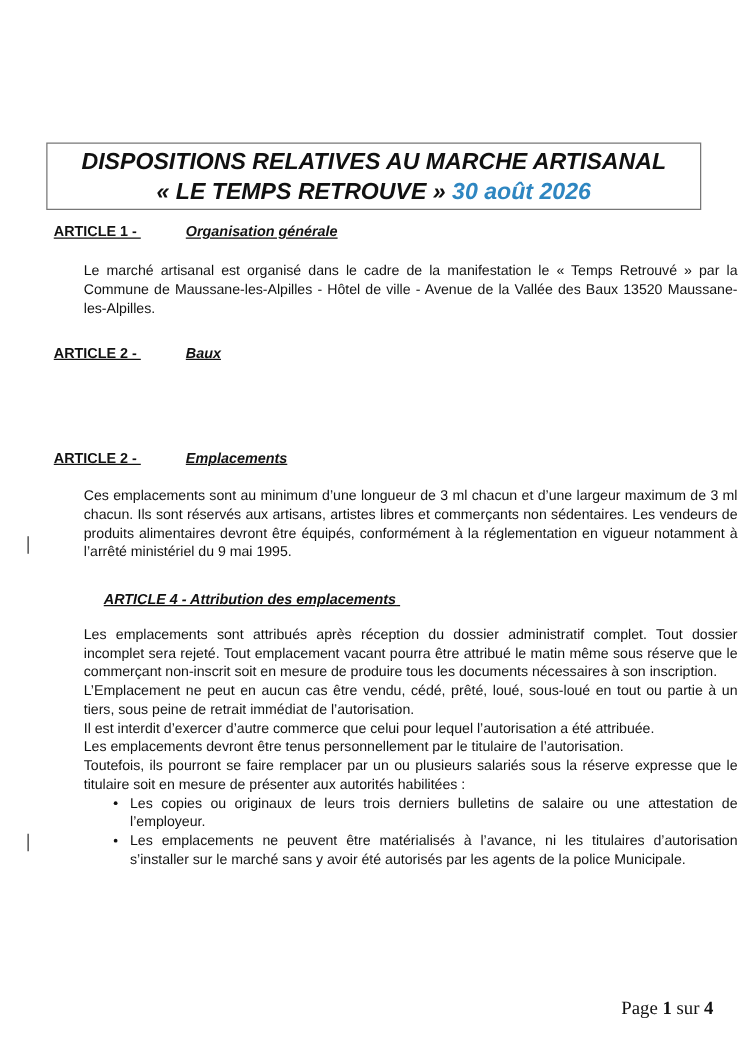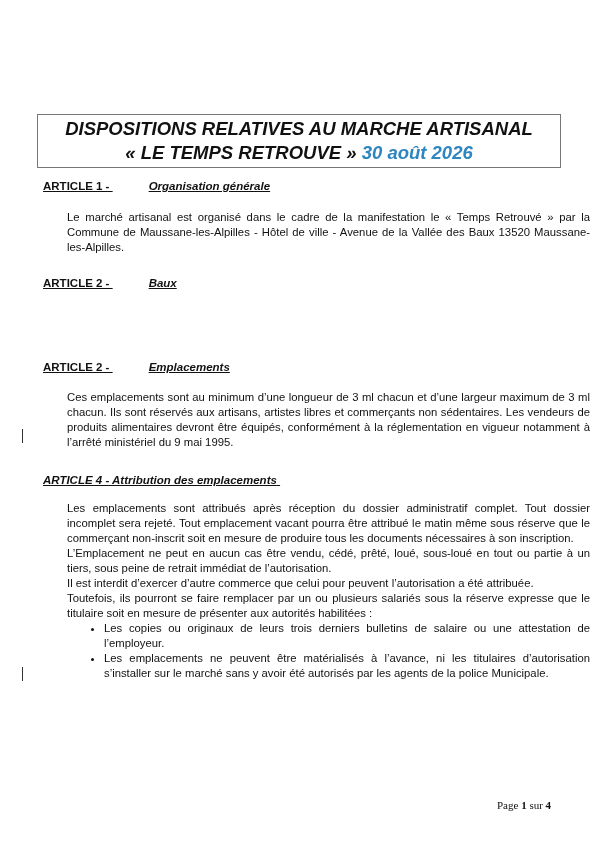--- a/index.html
+++ b/index.html
@@ -5,27 +5,27 @@
   html, body { margin:0; padding:0; background:#ffffff; }
   body { width:600px; height:848px; position:relative; overflow:hidden;
          font-family:"Liberation Sans", sans-serif; color:#111; }
   .page { position:absolute; left:0; top:16px; width:600px; height:785px; }
   .title-box { position:absolute; left:37px; top:98px; width:524px; height:54px;
                border:1px solid #777; box-sizing:border-box; text-align:center;
                font-weight:bold; font-style:italic; font-size:18.5px; line-height:24px; padding-top:2px; }
   .title-date { color:#2E86C1; }
   .art-head { position:absolute; left:43px; font-size:11.5px; font-weight:bold; text-decoration:underline; }
   .art-head .sub { font-style:italic;padding-left:36px; }
-  .art-head.italic { font-style:italic; }
+  .art-head.italic { font-style:italic;margin-left:40px; }
   .para { position:absolute; left:43px; width:523px; font-size:11.3px; line-height:15px; text-align:justify;margin-left:24px; }
   .para p { margin:0; }
   .bullets { margin:0; padding-left:37px; }
   .bullets li { margin:0; }
   .change-bar { position:absolute; left:22px; width:1px; height:14px; background:#333; }
-  .footer { position:absolute; left:497px; top:783px; font-family:"Liberation Serif", serif; font-size:11px; }
+  .footer { position:absolute; left:497px; top:783px; font-family:"Liberation Serif", serif; font-size:15px; }
   .footer b { font-weight:bold; }
 </style>
 </head>
 <body>
 
 <div class="page">
 
   <div class="title-box">
     <div>DISPOSITIONS RELATIVES AU MARCHE ARTISANAL</div>
     <div><span>« LE TEMPS RETROUVE » </span><span class="title-date">30 août 2026</span></div>
@@ -49,21 +49,22 @@
     <p>Ces emplacements sont au minimum d’une longueur de 3 ml chacun et d’une largeur maximum de 3 ml chacun. Ils sont réservés aux artisans, artistes libres et commerçants non sédentaires. Les vendeurs de produits alimentaires devront être équipés, conformément à la réglementation en vigueur notamment à  l’arrêté ministériel du 9 mai 1995.</p>
   </div>
   <div class="change-bar" style="top:413px;"></div>
 
   <div class="art-head italic" style="top:458px;">
     <span>ARTICLE 4 - Attribution des emplacements</span>&nbsp;
   </div>
   <div class="para" style="top:485px;">
     <p>Les emplacements sont attribués après réception du dossier administratif complet. Tout dossier incomplet sera rejeté. Tout emplacement vacant pourra être attribué le matin même sous réserve que le commerçant non-inscrit soit en mesure de produire tous les documents nécessaires à son inscription.</p>
     <p>L’Emplacement ne peut en aucun cas être vendu, cédé, prêté, loué, sous-loué en tout ou partie à un tiers, sous peine de retrait immédiat de l’autorisation.</p>
-    <p>Il est interdit d’exercer d’autre commerce que celui pour peuvent l’autorisation a été attribuée.</p>
+    <p>Il est interdit d’exercer d’autre commerce que celui pour lequel l’autorisation a été attribuée.</p>
+    <p>Les emplacements devront être tenus personnellement par le titulaire de l’autorisation.</p>
     <p>Toutefois, ils pourront se faire remplacer par un ou plusieurs salariés sous la réserve expresse que le titulaire soit en mesure de présenter aux autorités habilitées :</p>
     <ul class="bullets">
       <li>Les copies ou originaux de leurs trois derniers bulletins de salaire ou une attestation de l’employeur.</li>
       <li>Les emplacements ne peuvent être matérialisés à l’avance, ni les titulaires d’autorisation s’installer sur le marché sans y avoir été autorisés par les agents de la police Municipale.</li>
     </ul>
   </div>
   <div class="change-bar" style="top:651px;"></div>
 
   <div class="footer">
     <span>Page </span><b>1</b><span> sur </span><b>4</b>

